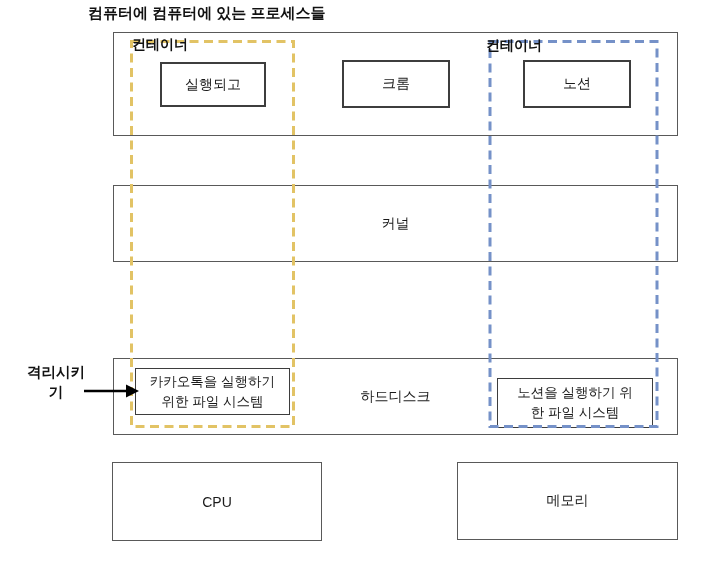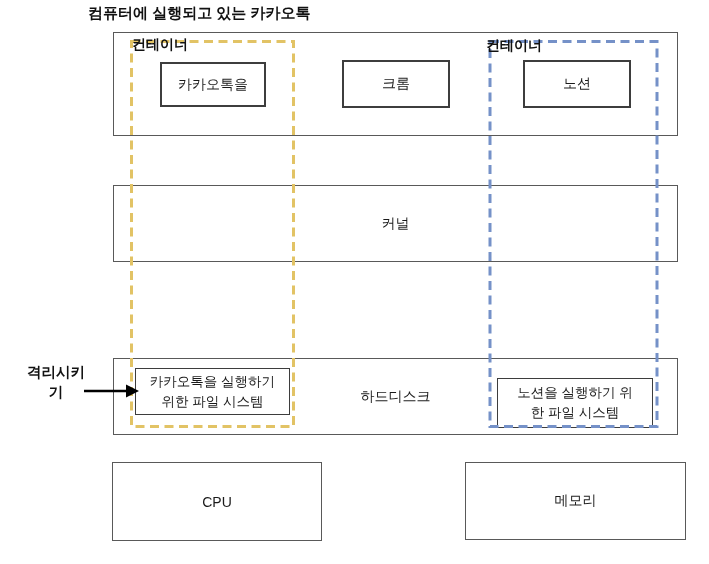--- a/index.html
+++ b/index.html
@@ -22,21 +22,21 @@
 
   
   .big-box {
     border: 1.5px solid #595959;
     background: transparent;
   }
   .box-processes { left: 113px; top: 32px;  width: 565px; height: 104px; }
   .box-kernel    { left: 113px; top: 185px; width: 565px; height: 77px; }
   .box-harddisk  { left: 113px; top: 358px; width: 565px; height: 77px; }
   .box-cpu       { left: 112px; top: 462px; width: 210px; height: 79px; }
-  .box-memory    { left: 457px; top: 462px; width: 221px; height: 78px; margin-left: 8px; }
+  .box-memory    { left: 457px; top: 462px; width: 221px; height: 78px; }
 
   .center-label {
     display: flex; align-items: center; justify-content: center;
     font-size: 14px; color: #1a1a1a;
   }
 
   
   .app-box {
     border: 2px solid #3d3d3d;
     display: flex; align-items: center; justify-content: center;
@@ -79,41 +79,41 @@
     position: absolute; left: 0; top: 0;
     width: 709px; height: 564px;
     pointer-events: none;
   }
 </style>
 </head>
 <body>
 
 <div class="canvas">
 
-  <div class="abs page-title">컴퓨터에 실행되고 있는 카카오톡</div>
+  <div class="abs page-title">컴퓨터에 컴퓨터에 있는 프로세스들</div>
 
   <div class="abs big-box box-processes"></div>
 
   <div class="abs big-box box-kernel center-label">
     <span>커널</span>
   </div>
 
   <div class="abs big-box box-harddisk center-label">
     <span>하드디스크</span>
   </div>
 
   <div class="abs big-box box-cpu center-label">
     <span>CPU</span>
   </div>
   <div class="abs big-box box-memory center-label">
     <span>메모리</span>
   </div>
 
   <div class="abs app-box box-kakaotalk">
-    <span>카카오톡을</span>
+    <span>실행되고</span>
   </div>
   <div class="abs app-box box-chrome">
     <span>크롬</span>
   </div>
   <div class="abs app-box box-notion">
     <span>노션</span>
   </div>
 
   <div class="abs fs-box box-kakao-fs">
     <span>카카오톡을 실행하기

